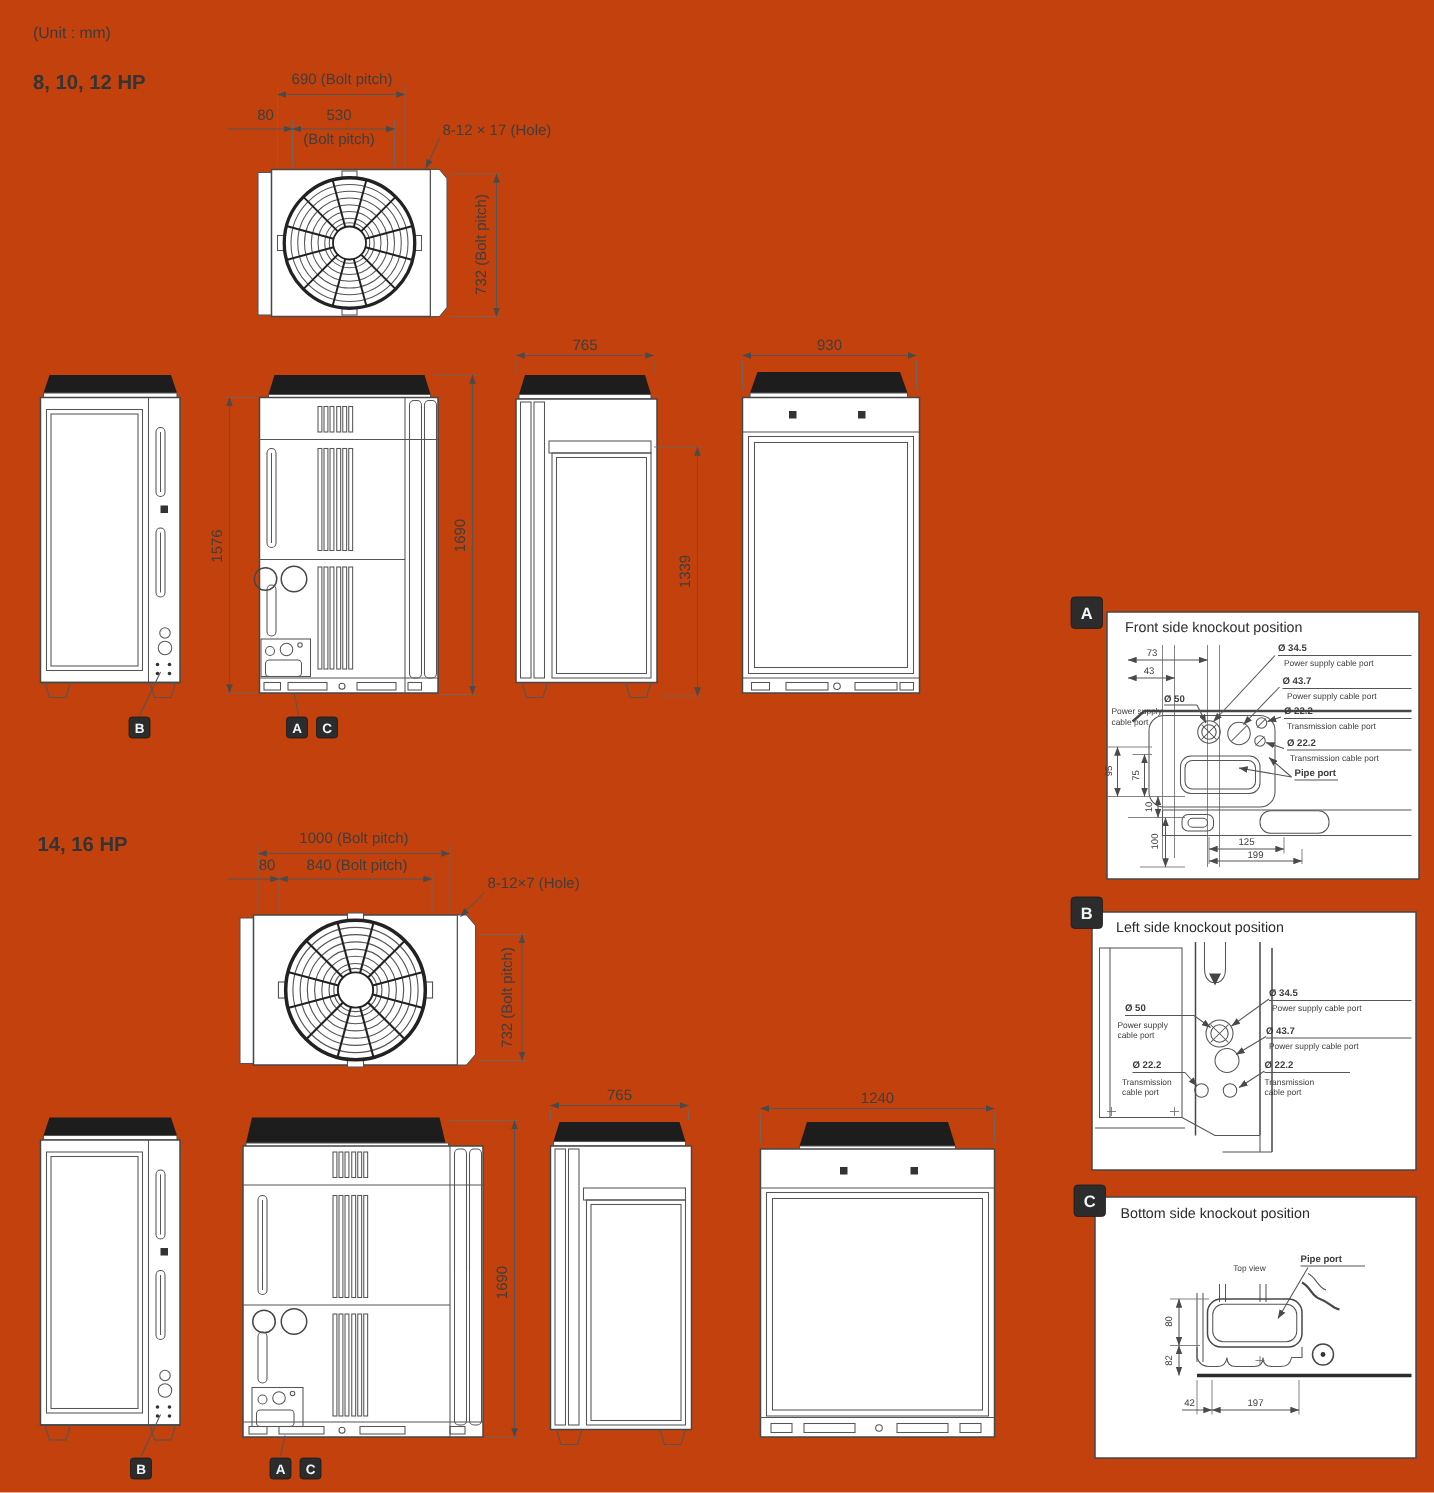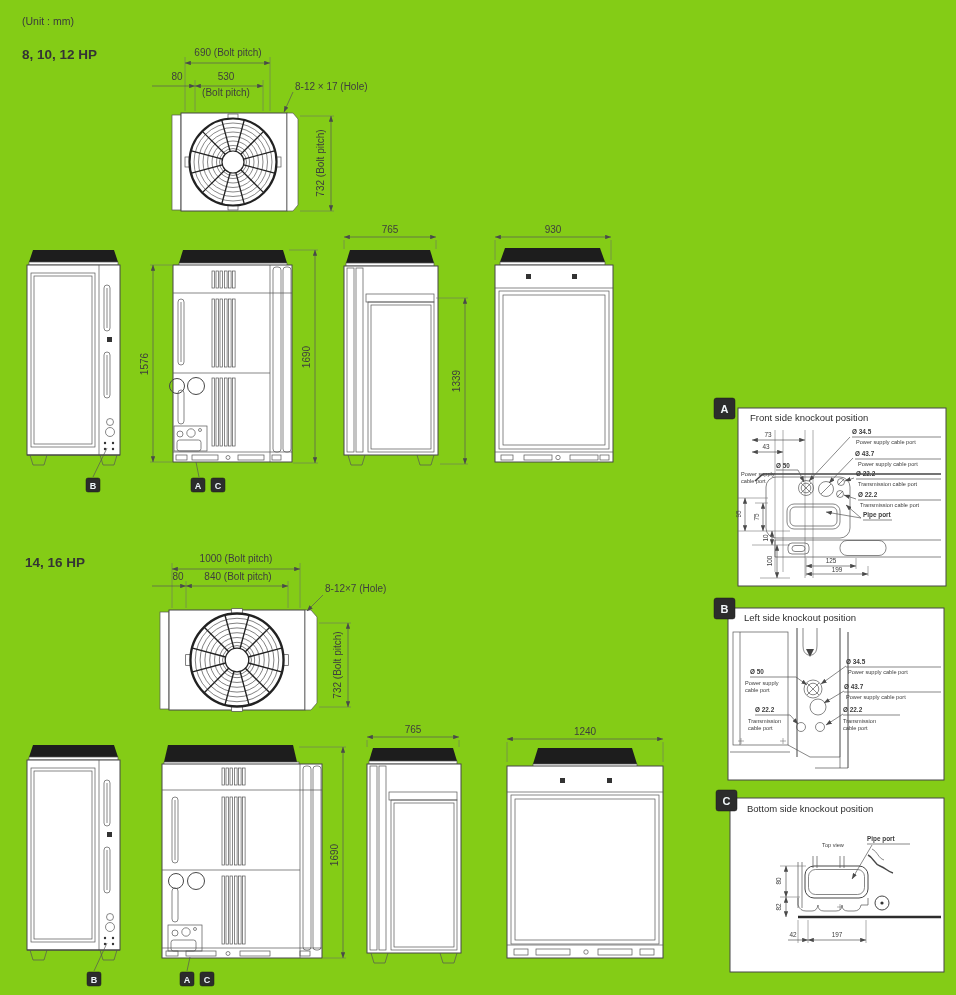--- a/index.html
+++ b/index.html
@@ -1,16 +1,16 @@
 <!DOCTYPE html>
 <html><head>
 <meta charset="utf-8">
 <style>
   html,body{margin:0;padding:0;background:#fff;}
-  .canvas{position:relative;width:956px;height:995px;background:#84cc16;overflow:hidden;
+  .canvas{position:relative;width:956px;height:995px;background:#c2410c;overflow:hidden;
           font-family:"Liberation Sans",sans-serif;}
   svg{position:absolute;left:0;top:0;}
   text{font-family:"Liberation Sans","DejaVu Sans",sans-serif;}
   .t-note{font-size:10.5px;fill:#3b3b3b;}
   .t-h{font-size:13.5px;font-weight:700;fill:#343434;}
   .t-dim{font-size:10px;fill:#3e3e3e;}
   .t-ptitle{font-size:9.5px;fill:#2d2d2d;}
   .t-plbl{font-size:6.4px;font-weight:600;fill:#3c3c3c;}
   .t-pdesc{font-size:5.6px;fill:#3c3c3c;}
   .t-pdim{font-size:6.4px;fill:#3c3c3c;}

